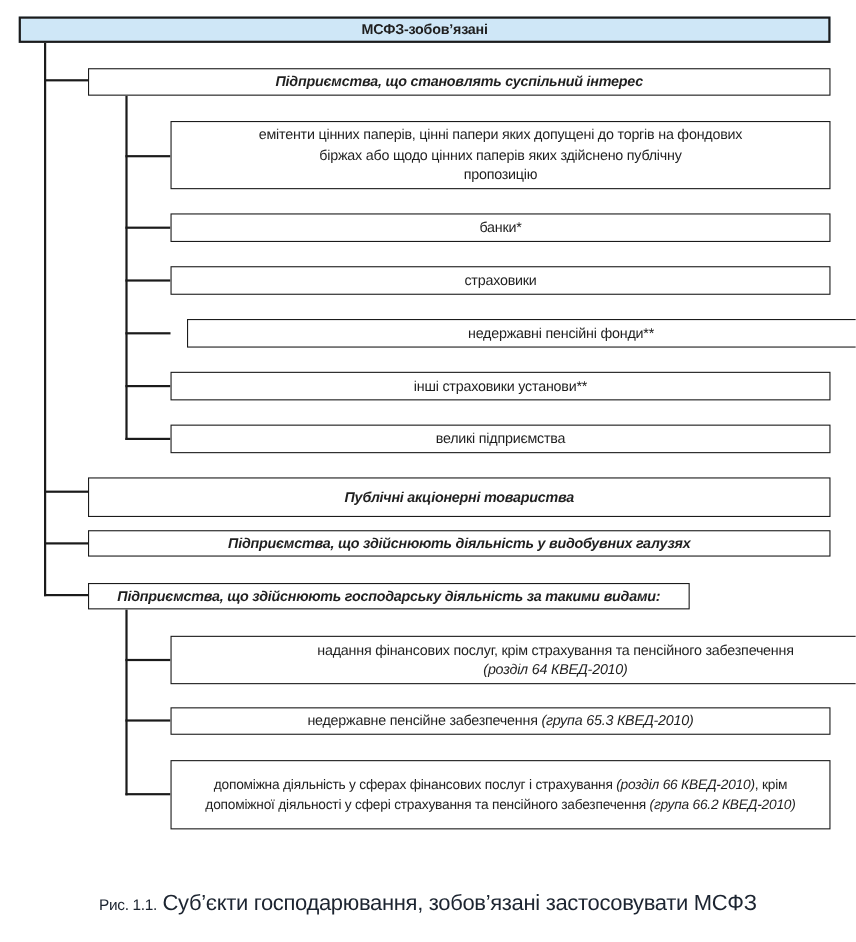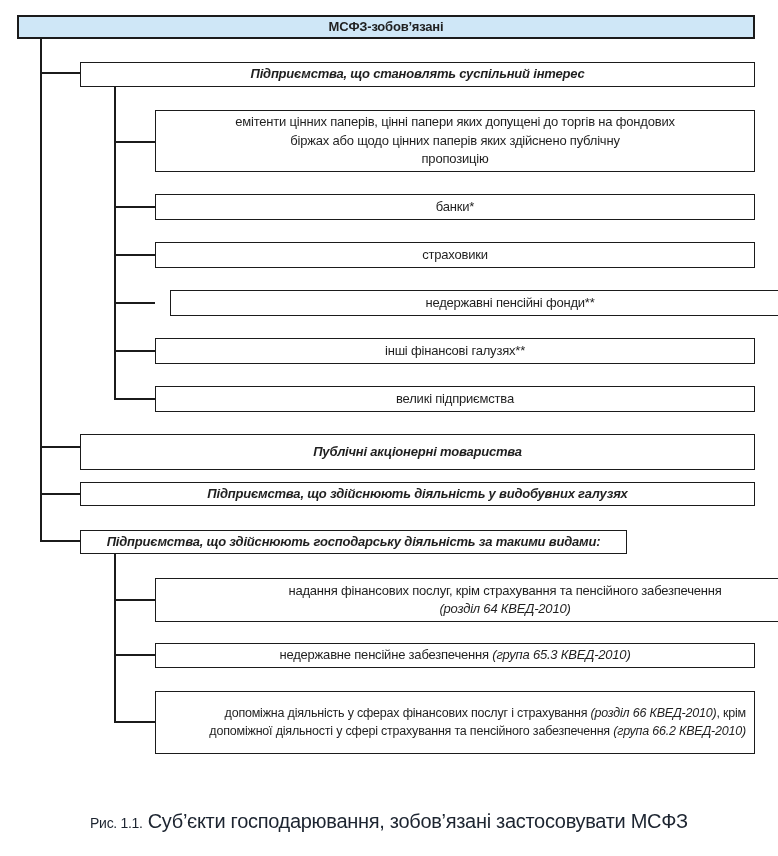--- a/index.html
+++ b/index.html
@@ -10,21 +10,21 @@
   .node{
     position:absolute;box-sizing:border-box;
     border:1.5px solid #1b1b1b;background:#ffffff;
     display:flex;align-items:center;justify-content:center;
     text-align:center;font-size:13px;color:#1f1f1f;
     line-height:1.42;padding:0 10px;letter-spacing:-0.2px;
   }
   .node.bold{font-weight:bold;font-style:italic;}
   .node.root{background:#cfe7f7;border-width:2px;font-weight:bold;}
   .prewrap{white-space:pre-line;}
-  .small14{font-size:12.5px;padding:0 8px;text-align:right;}
+  .small14{font-size:12.5px;padding:0 8px;}
   .line{position:absolute;background:#1b1b1b;}
   .caption{
     position:absolute;left:0;top:810px;width:778px;text-align:center;
     color:#1c2430;letter-spacing:-0.3px;
   }
   .caption .fig-label{font-size:14px;margin-right:5px;}
   .caption .fig-title{font-size:20px;}
   em{font-style:italic;}
 </style>
 </head>
@@ -58,21 +58,21 @@
   <div class="node prewrap" style="left:155px;top:110px;width:600px;height:62px">емітенти цінних паперів, цінні папери яких допущені до торгів на фондових
 біржах або щодо цінних паперів яких здійснено публічну
 пропозицію</div>
 
   <div class="node" style="left:155px;top:194px;width:600px;height:26px">банки*</div>
 
   <div class="node" style="left:155px;top:242px;width:600px;height:26px">страховики</div>
 
   <div class="node" style="left:170px;top:290px;width:680px;height:26px">недержавні пенсійні фонди**</div>
 
-  <div class="node" style="left:155px;top:338px;width:600px;height:26px">інші фінансові галузях**</div>
+  <div class="node" style="left:155px;top:338px;width:600px;height:26px">інші страховики установи**</div>
 
   <div class="node" style="left:155px;top:386px;width:600px;height:26px">великі підприємства</div>
 
   <div class="node bold" style="left:80px;top:434px;width:675px;height:36px">Публічні акціонерні товариства</div>
 
   <div class="node bold" style="left:80px;top:482px;width:675px;height:24px">Підприємства, що здійснюють діяльність у видобувних галузях</div>
 
   <div class="node bold" style="left:80px;top:530px;width:547px;height:24px">Підприємства, що здійснюють господарську діяльність за такими видами:</div>
 
   <div class="node" style="left:155px;top:578px;width:700px;height:44px">

